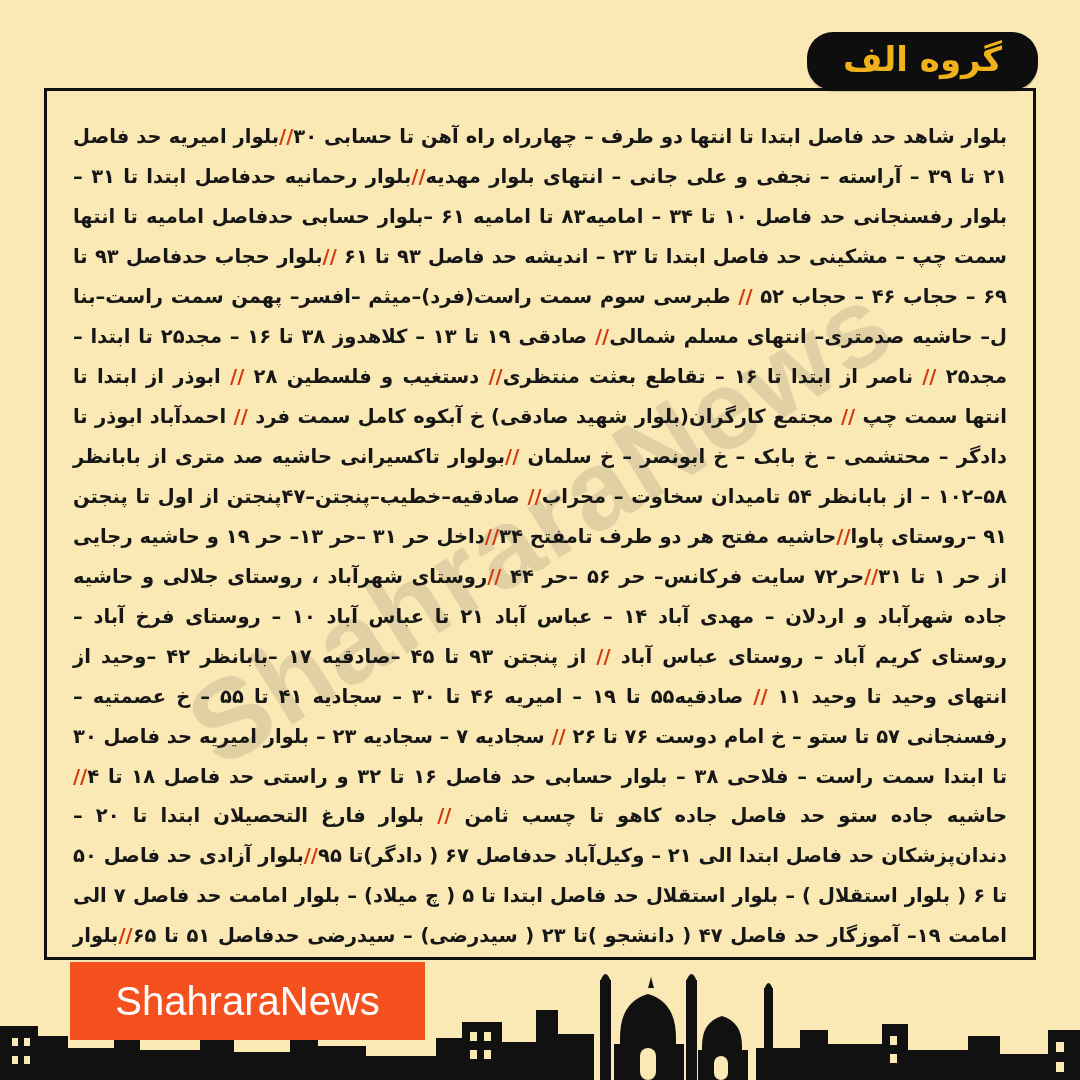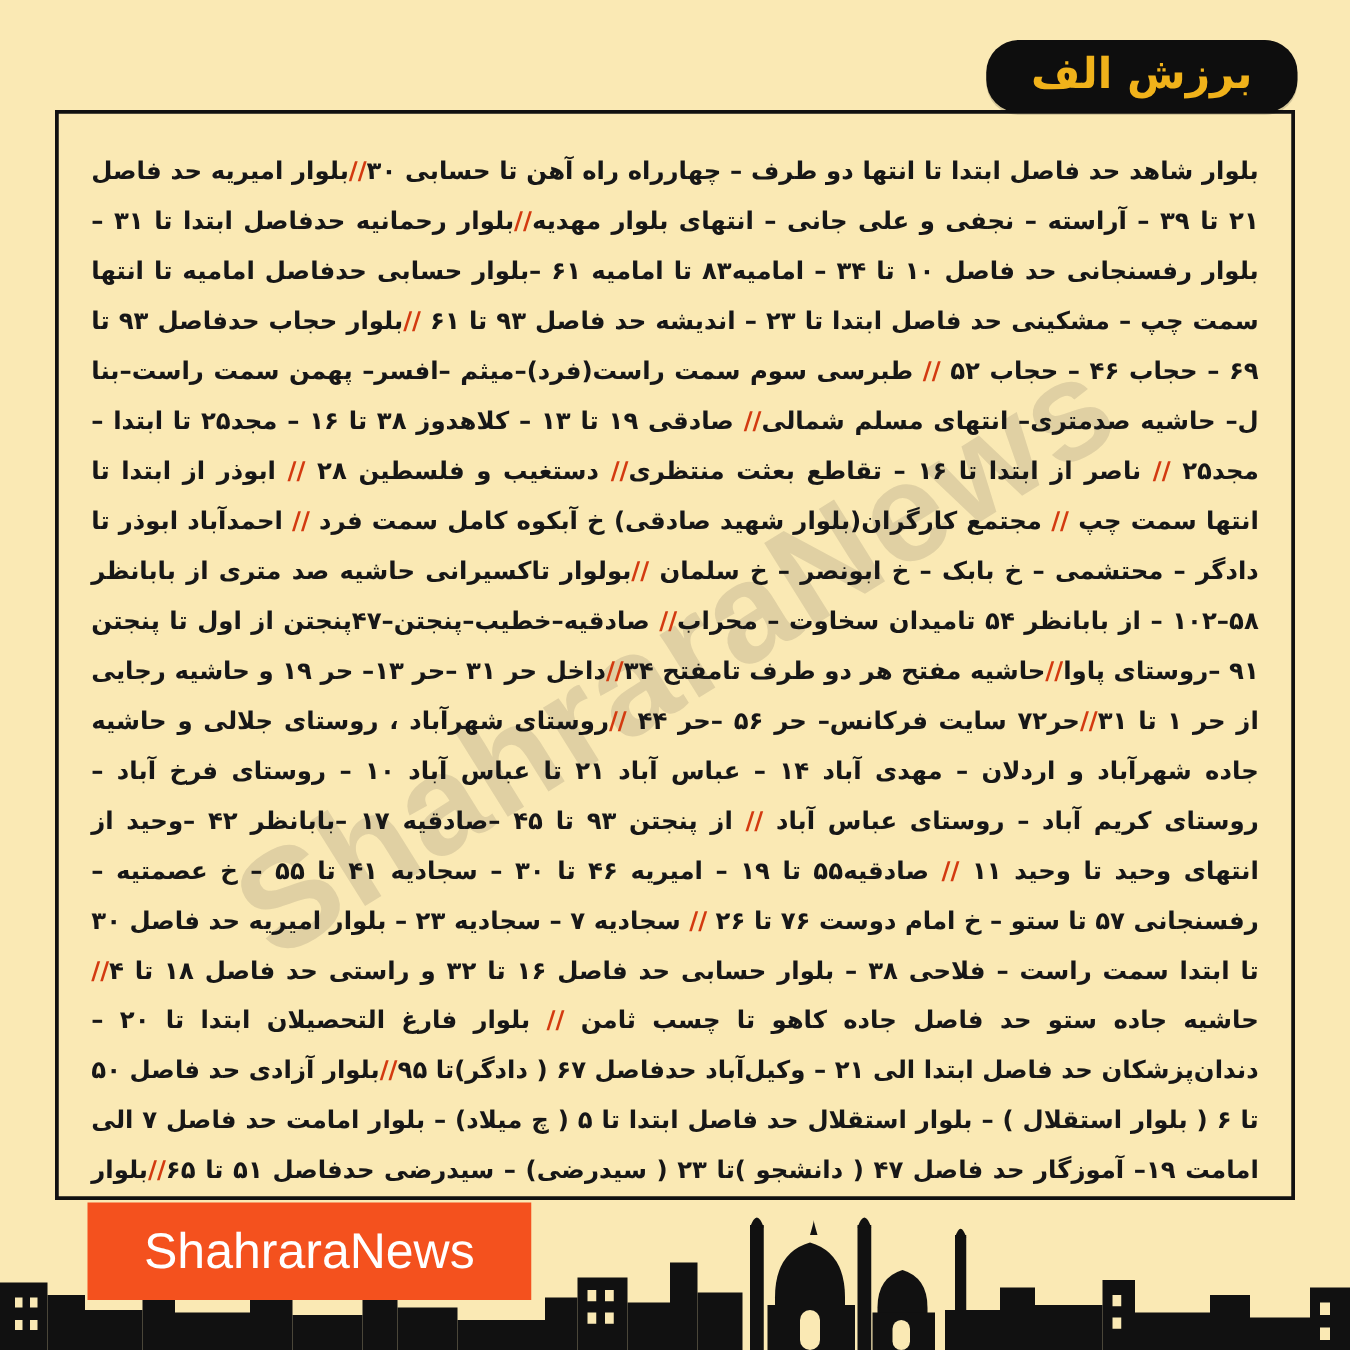--- a/index.html
+++ b/index.html
@@ -114,21 +114,21 @@
     color: #ffffff;
     letter-spacing: 0px;
     direction: ltr;
   }
   .logo-text b { font-weight: normal; }
   .logo-text .light { font-weight: normal; text-align: center; }
 </style>
 </head>
 <body>
 
-<div class="title-badge">برزش الف</div>
+<div class="title-badge">گروه الف</div>
 
 <div class="panel">
 
   <div class="watermark">
     <span>ShahraraNews</span>
   </div>
 
   <div class="body-text">بلوار شاهد حد فاصل ابتدا تا انتها دو طرف – چهارراه راه آهن تا حسابی ۳۰<span class="sep">//</span>بلوار امیریه حد فاصل ۲۱ تا ۳۹ – آراسته – نجفی و علی جانی – انتهای بلوار مهدیه<span class="sep">//</span>بلوار رحمانیه حدفاصل ابتدا تا ۳۱ – بلوار رفسنجانی حد فاصل ۱۰ تا ۳۴ – امامیه۸۳ تا امامیه ۶۱ –بلوار حسابی حدفاصل امامیه تا انتها سمت چپ – مشکینی حد فاصل ابتدا تا ۲۳ – اندیشه حد فاصل ۹۳ تا ۶۱ <span class="sep">//</span>بلوار حجاب حدفاصل ۹۳ تا ۶۹ – حجاب ۴۶ – حجاب ۵۲ <span class="sep">//</span> طبرسی سوم سمت راست(فرد)–میثم –افسر– پهمن سمت راست–بنا ل– حاشیه صدمتری– انتهای مسلم شمالی<span class="sep">//</span> صادقی ۱۹ تا ۱۳ – کلاهدوز ۳۸ تا ۱۶ – مجد۲۵ تا ابتدا – مجد۲۵ <span class="sep">//</span> ناصر از ابتدا تا ۱۶ – تقاطع بعثت منتظری<span class="sep">//</span> دستغیب و فلسطین ۲۸ <span class="sep">//</span> ابوذر از ابتدا تا انتها سمت چپ <span class="sep">//</span> مجتمع کارگران(بلوار شهید صادقی) خ آبکوه کامل سمت فرد <span class="sep">//</span> احمدآباد ابوذر تا دادگر – محتشمی – خ بابک – خ ابونصر – خ سلمان <span class="sep">//</span>بولوار تاکسیرانی حاشیه صد متری از بابانظر ۵۸–۱۰۲ – از بابانظر ۵۴ تامیدان سخاوت – محراب<span class="sep">//</span> صادقیه–خطیب–پنجتن–۴۷پنجتن از اول تا پنجتن ۹۱ –روستای پاوا<span class="sep">//</span>حاشیه مفتح هر دو طرف تامفتح ۳۴<span class="sep">//</span>داخل حر ۳۱ –حر ۱۳– حر ۱۹ و حاشیه رجایی از حر ۱ تا ۳۱<span class="sep">//</span>حر۷۲ سایت فرکانس– حر ۵۶ –حر ۴۴ <span class="sep">//</span>روستای شهرآباد ، روستای جلالی و حاشیه جاده شهرآباد و اردلان – مهدی آباد ۱۴ – عباس آباد ۲۱ تا عباس آباد ۱۰ – روستای فرخ آباد – روستای کریم آباد – روستای عباس آباد <span class="sep">//</span> از پنجتن ۹۳ تا ۴۵ –صادقیه ۱۷ –بابانظر ۴۲ –وحید از انتهای وحید تا وحید ۱۱ <span class="sep">//</span> صادقیه۵۵ تا ۱۹ – امیریه ۴۶ تا ۳۰ – سجادیه ۴۱ تا ۵۵ – خ عصمتیه – رفسنجانی ۵۷ تا ستو – خ امام دوست ۷۶ تا ۲۶ <span class="sep">//</span> سجادیه ۷ – سجادیه ۲۳ – بلوار امیریه حد فاصل ۳۰ تا ابتدا سمت راست – فلاحی ۳۸ – بلوار حسابی حد فاصل ۱۶ تا ۳۲ و راستی حد فاصل ۱۸ تا ۴<span class="sep">//</span> حاشیه جاده ستو حد فاصل جاده کاهو تا چسب ثامن <span class="sep">//</span> بلوار فارغ التحصیلان ابتدا تا ۲۰ –دندان‌پزشکان حد فاصل ابتدا الی ۲۱ – وکیل‌آباد حدفاصل ۶۷ ( دادگر)تا ۹۵<span class="sep">//</span>بلوار آزادی حد فاصل ۵۰ تا ۶ ( بلوار استقلال ) – بلوار استقلال حد فاصل ابتدا تا ۵ ( چ میلاد) – بلوار امامت حد فاصل ۷ الی امامت ۱۹– آموزگار حد فاصل ۴۷ ( دانشجو )تا ۲۳ ( سیدرضی) – سیدرضی حدفاصل ۵۱ تا ۶۵<span class="sep">//</span>بلوار فرهنگ سمت فرد حد فاصل ۴۵ تا ۱۵ (سیدرضی)– دانش‌آموز حد فاصل ابتدا تا ۲۰( معلم) – سیدرضی حد فاصل ابتدا تا ۳۱  جاغرق و عنبران/ ج نغندر و کنگ و زشک و ییلاقات ابردهجاده کارده تا انتهاجاده گوارشک – جاده عباس آباد روستای سالار آباد –پست النگ  جاده تبادکان روستای برزش آباد – کنار گوشه – تبادکان – هندل آباد – احمد اباد – ابشکی مزرعه نمونه – کارخانه ژلاتین – کشتارگاه صنعتی</div>
 
 </div>

